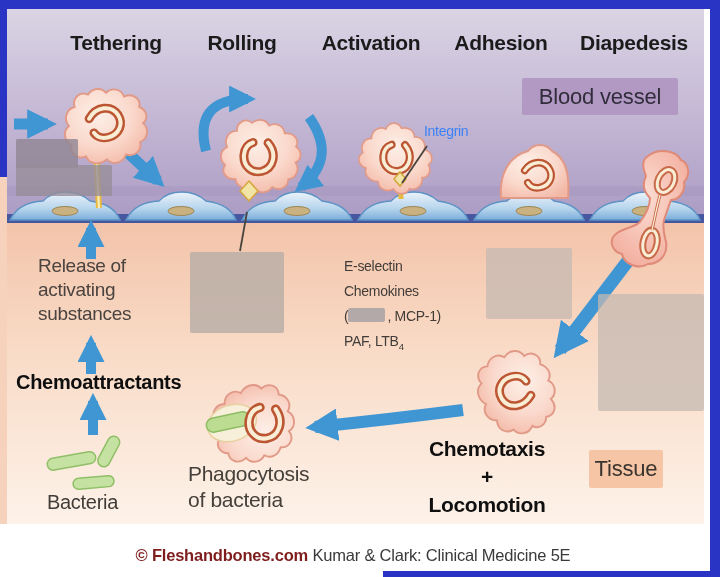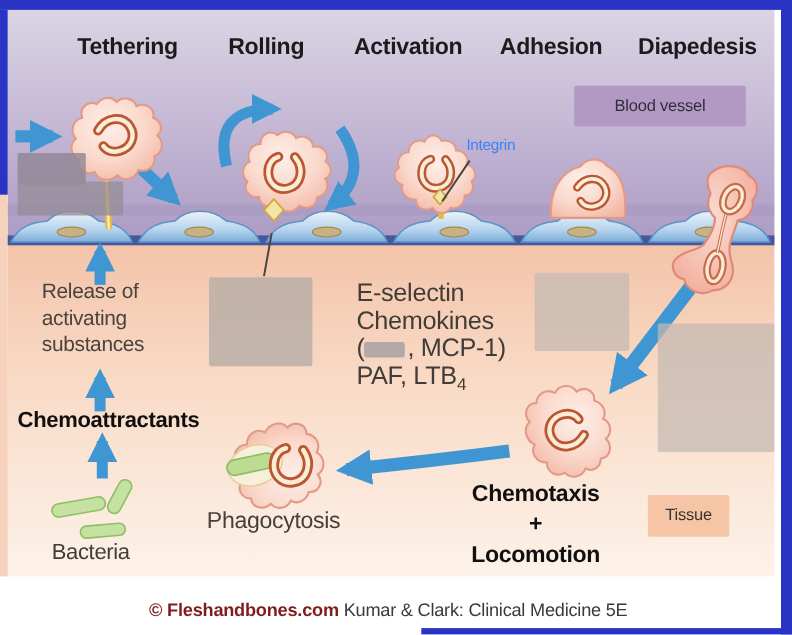--- a/index.html
+++ b/index.html
@@ -1,21 +1,21 @@
 <!DOCTYPE html>
 <html><head>
 <meta charset="utf-8">
 <style>
   html,body{margin:0;padding:0;background:#ffffff;}
   .screen{position:relative;width:720px;height:577px;overflow:hidden;background:#ffffff;
           font-family:"Liberation Sans",sans-serif;}
   .art{position:absolute;left:0;top:0;z-index:0;}
   .lbl{position:absolute;z-index:2;white-space:nowrap;letter-spacing:-0.3px;}
   .stage{top:31px;transform:translateX(-50%);font-weight:bold;font-size:21px;color:#1b1b1b;}
-  .regionbox{position:absolute;z-index:2;text-align:center;font-size:15px;color:#322d3b;
+  .regionbox{position:absolute;z-index:2;text-align:center;font-size:22px;color:#322d3b;
              letter-spacing:-0.2px;border-radius:2px;}
   .txtblock{position:absolute;z-index:2;letter-spacing:-0.3px;}
   .txtblock div{white-space:nowrap;}
   .redact-inline{display:inline-block;width:37px;height:14px;background:#b3a9a8;
                  border-radius:2px;vertical-align:-1px;margin-right:2px;}
   sub{font-size:0.68em;}
   .caption{position:absolute;left:0;right:14px;top:546px;z-index:2;text-align:center;
            font-size:16.5px;color:#3a3a3a;letter-spacing:-0.2px;}
   .caption .b{font-weight:bold;color:#7f1d1d;}
   .frame{position:absolute;background:#2a34c4;z-index:3;}
@@ -182,39 +182,40 @@
 <div class="lbl" style="left:424px;top:123px;font-size:14px;color:#3b82f6;">Integrin</div>
 
 <div class="txtblock" style="left:38px;top:254px;font-size:19px;line-height:24px;color:#4a433f;">
   <div>Release of</div>
   <div>activating</div>
   <div>substances</div>
 </div>
 
 <div class="lbl" style="left:16px;top:371px;font-size:20px;font-weight:bold;color:#0f0f0f;">Chemoattractants</div>
 
-<div class="txtblock" style="left:324px;top:254px;font-size:23px;line-height:25px;color:#423c38;">
+<div class="txtblock" style="left:344px;top:254px;font-size:14px;line-height:25px;color:#423c38;">
   <div>E-selectin</div>
   <div>Chemokines</div>
   <div>
     <span>(</span><span class="redact-inline"></span><span>, MCP-1)</span>
   </div>
   <div>
     <span>PAF, LTB</span><sub>4</sub>
   </div>
 </div>
 
 <div class="txtblock" style="left:487px;top:435px;transform:translateX(-50%);text-align:center;font-size:21px;line-height:28px;font-weight:bold;color:#101010;">
   <div>Chemotaxis</div>
   <div>+</div>
   <div>Locomotion</div>
 </div>
 
 <div class="txtblock" style="left:188px;top:461px;font-size:21px;line-height:26px;color:#45403a;">
   <div>Phagocytosis</div>
+  <div>of bacteria</div>
 </div>
 
 <div class="lbl" style="left:47px;top:491px;font-size:20px;color:#413c38;">Bacteria</div>
 
 <div class="caption">
   <span class="b">© Fleshandbones.com</span><span> Kumar &amp; Clark: Clinical Medicine 5E</span>
 </div>
 
 <div class="frame" style="left:0;top:0;width:720px;height:9px;"></div>
 <div class="frame" style="left:0;top:9px;width:7px;height:168px;"></div>

